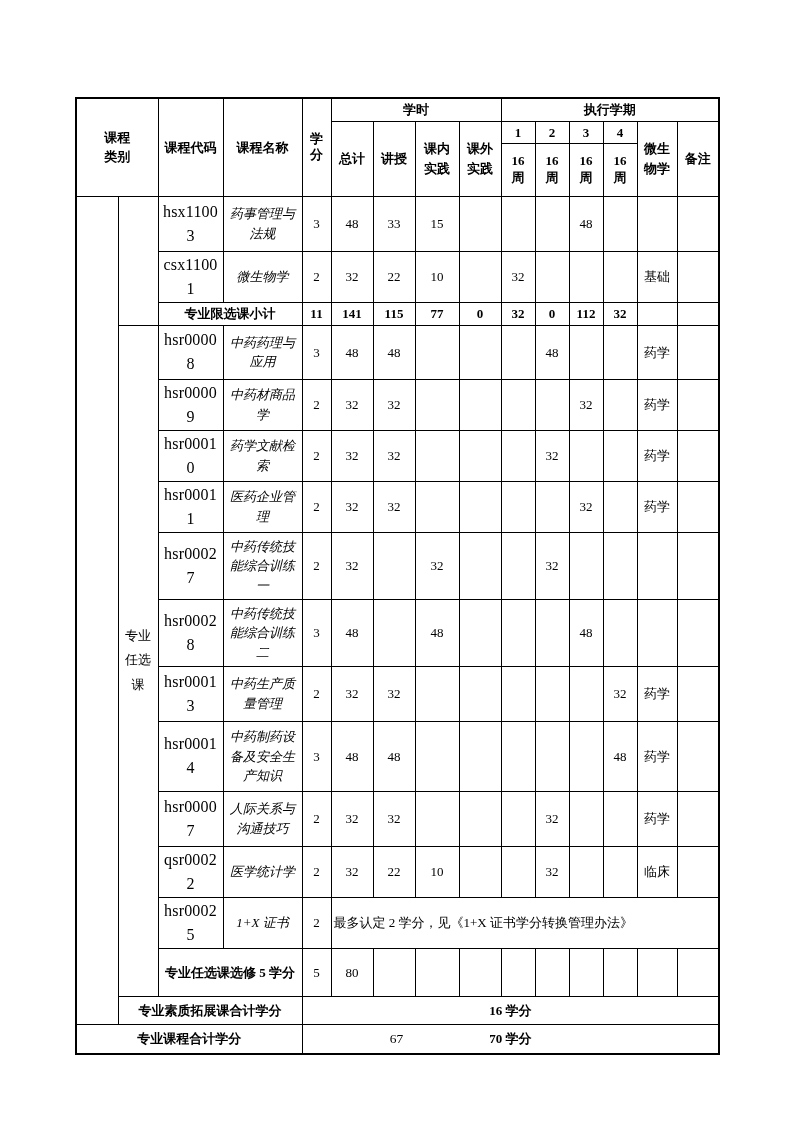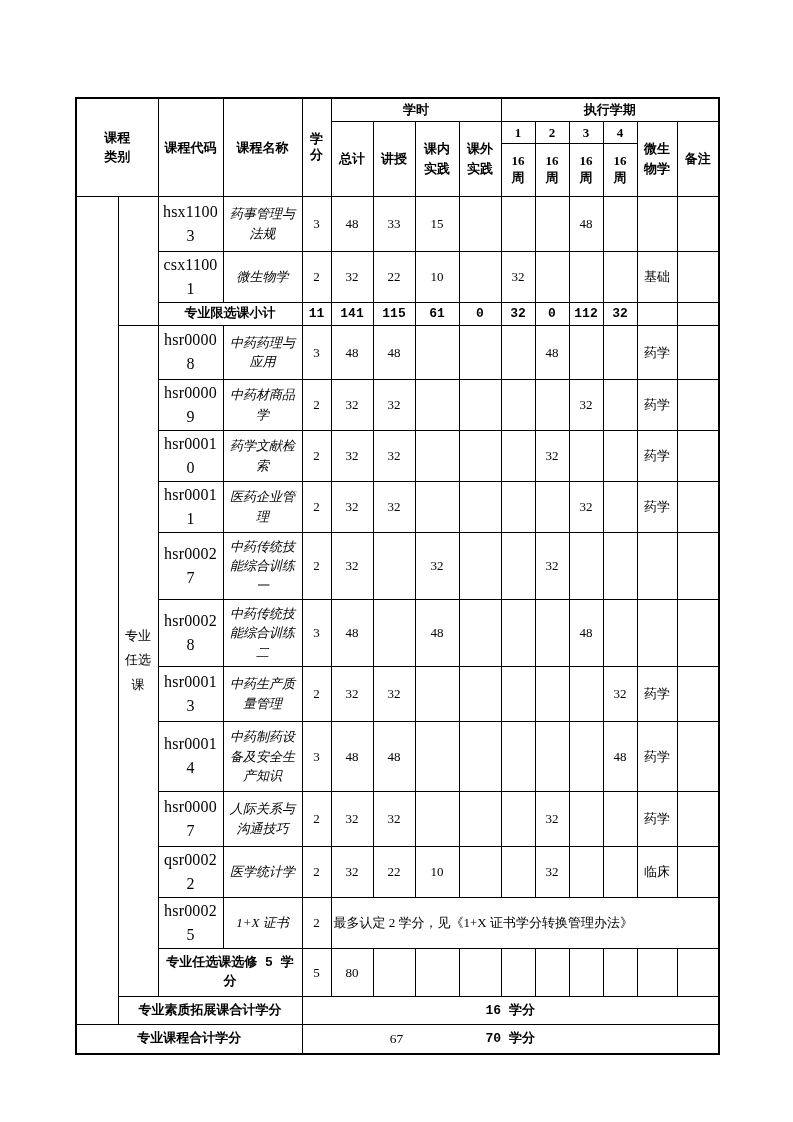--- a/index.html
+++ b/index.html
@@ -26,21 +26,21 @@
     border: 1px solid #000;
     text-align: center;
     vertical-align: middle;
     font-size: 13px;
     line-height: 1.5;
     padding: 1px 2px;
     word-break: break-all;
     overflow: hidden;
   }
   th { font-weight: bold; }
-  .b  { font-weight: bold; font-family: Liberation Mono, monospace; }
+  .b  { font-weight: bold; }
   .code { font-size: 16px; letter-spacing: 0.2px; }
   
   .w2 { display: block; width: 2em;  margin: 0 auto; }
   .w15{ display: block; width: 1.6em; margin: 8px auto; line-height: 1.3; }
   .w5 { display: block; max-width: 5em; margin: 0 auto; font-style: italic; }
   .cat-vert { line-height: 1.9; margin-top: 28px; }
   .note-cell { text-align: left; }
   .pageno {
     position: absolute;
     top: 1031px; left: 0;
@@ -155,21 +155,21 @@
       <td></td>
       <td>基础</td>
       <td></td>
     </tr>
 
     <tr style="height:23px">
       <td colspan="2" class="b">专业限选课小计</td>
       <td class="b">11</td>
       <td class="b">141</td>
       <td class="b">115</td>
-      <td class="b">61</td>
+      <td class="b">77</td>
       <td class="b">0</td>
       <td class="b">32</td>
       <td class="b">0</td>
       <td class="b">112</td>
       <td class="b">32</td>
       <td></td>
       <td></td>
     </tr>
 
     <tr style="height:54px">

